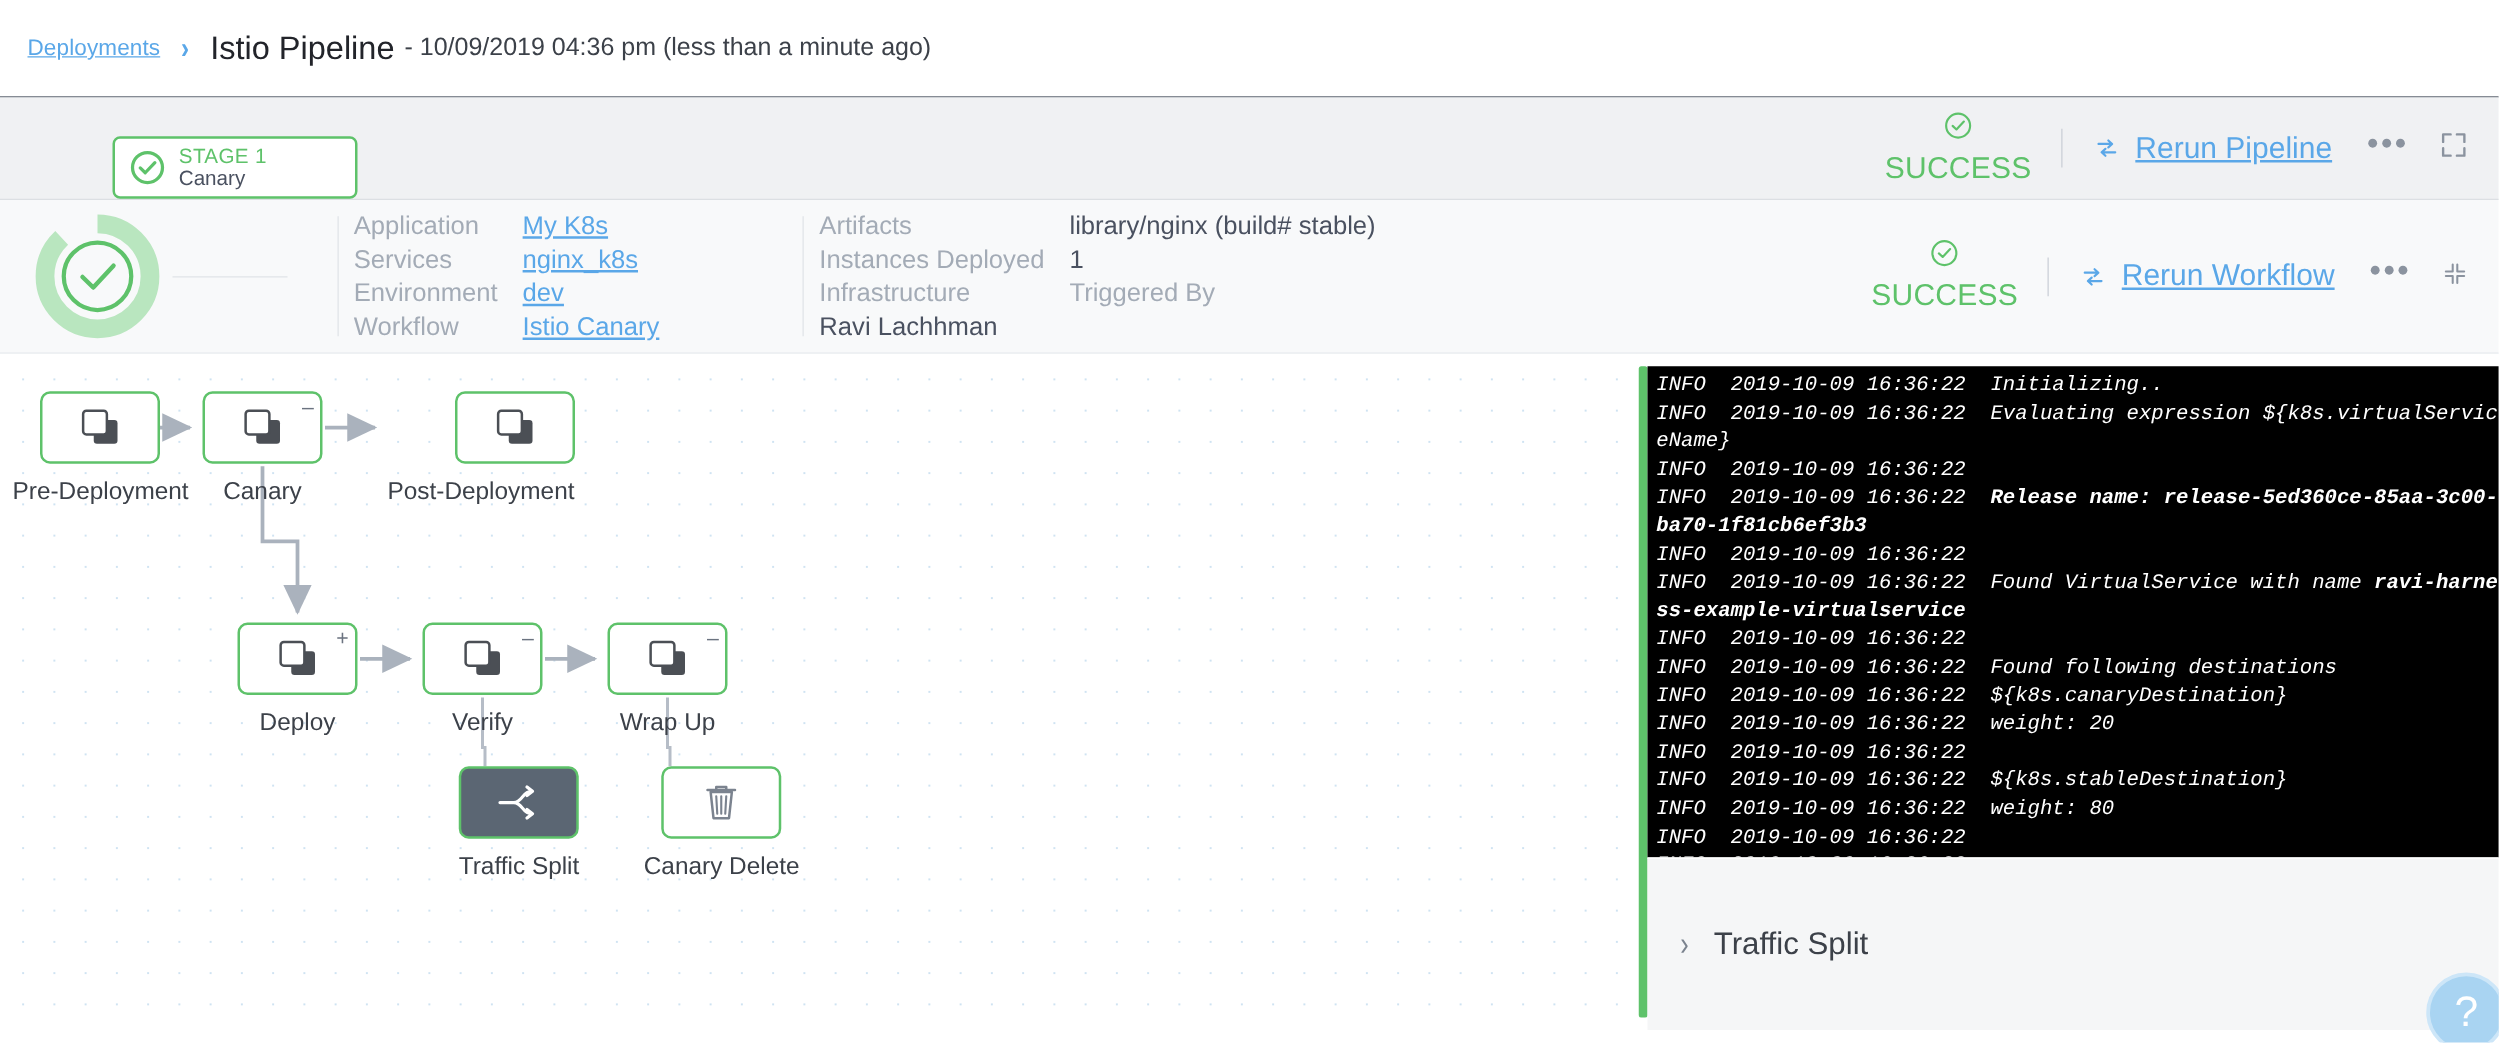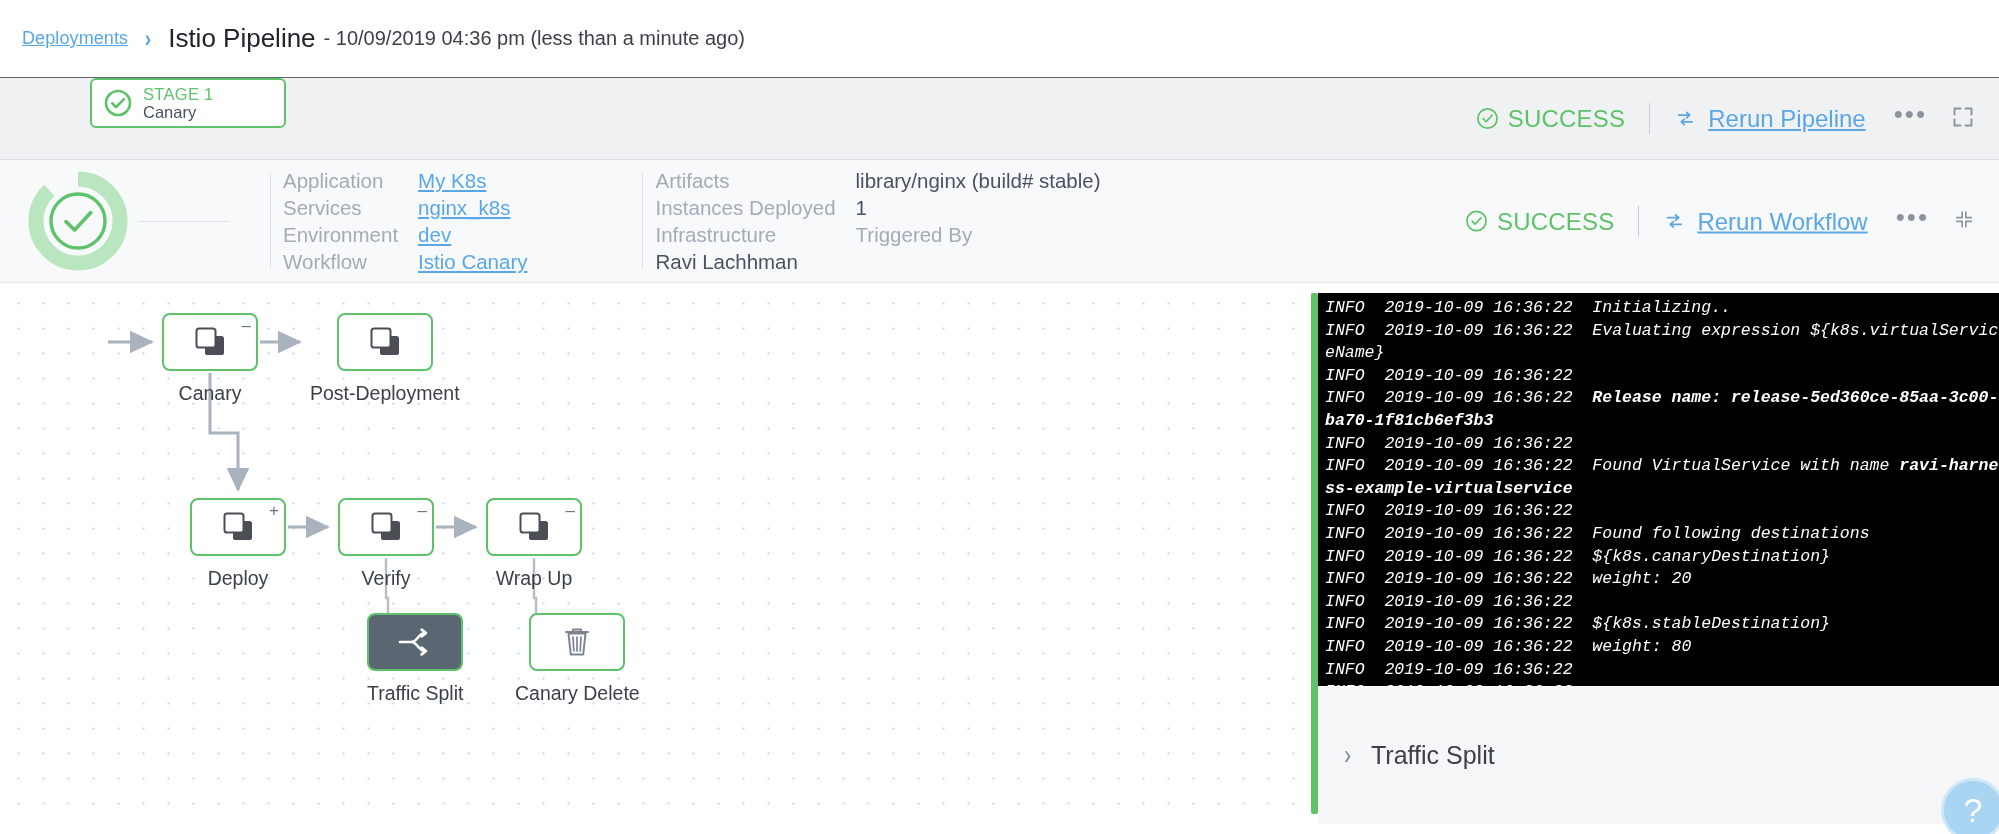--- a/index.html
+++ b/index.html
@@ -43,21 +43,21 @@
     margin-left: 8px;
     padding-bottom: 1px;
   }
 
   
   .stage-bar {
     height: 82px;
     background: #f0f1f3;
     border-bottom: 1px solid #dcdfe3;
     display: flex;
-    align-items: flex-start;
+    align-items: flex-end;
     position: relative;
   }
   .stage-card {
     margin-left: 90px;
     width: 196px;
     height: 50px;
     background: #ffffff;
     border: 2px solid #5ec26a;
     border-radius: 6px;
     display: flex;
@@ -79,20 +79,21 @@
     display: flex;
     align-items: center;
     gap: 0;
     height: 100%;
   }
   .status-success {
     display: flex; align-items: center; gap: 9px;
     color: #5ec26a;
     font-size: 24px;
     letter-spacing: .2px;
+    flex-direction: column;
   }
   .vdiv {
     width: 1px; height: 31px;
     background: #c9ced6;
     margin: 0 24px;
   }
   .rerun {
     display: flex; align-items: center; gap: 11px;
     color: #5aa7e8;
     font-size: 24px;
@@ -376,31 +377,40 @@
       <path d="M210 90 L210 150 L238 150 L238 207" fill="none" stroke="#aab2bd" stroke-width="3" marker-end="url(#ah)"></path>
 
       <line x1="288" y1="244" x2="328" y2="244" stroke="#aab2bd" stroke-width="3" marker-end="url(#ah)"></line>
       <line x1="436" y1="244" x2="476" y2="244" stroke="#aab2bd" stroke-width="3" marker-end="url(#ah)"></line>
 
       <path d="M386 275 L386 315 L388 315 L388 330" fill="none" stroke="#b6bdc7" stroke-width="2.4"></path>
 
       <path d="M534 275 L534 315 L536 315 L536 330" fill="none" stroke="#b6bdc7" stroke-width="2.4"></path>
     </svg>
 
+  <div class="node" style="left: 10px; top: 30px;">
+        <div class="nbox">
+          <svg width="44" height="40" viewBox="0 0 44 40">
+            <rect x="17" y="14" width="19" height="19" rx="2.6" fill="#4b4f55"></rect>
+            <rect x="8.5" y="6.5" width="19" height="19" rx="2.6" fill="#ffffff" stroke="#4b4f55" stroke-width="2"></rect>
+          </svg>
+        </div>
+        <div class="nlabel">Pre-Deployment</div>
+      </div>
       <div class="node" style="left: 162px; top: 30px;">
         <div class="nbox">
           <svg width="44" height="40" viewBox="0 0 44 40">
             <rect x="17" y="14" width="19" height="19" rx="2.6" fill="#4b4f55"></rect>
             <rect x="8.5" y="6.5" width="19" height="19" rx="2.6" fill="#ffffff" stroke="#4b4f55" stroke-width="2"></rect>
           </svg>
           <span class="badge">–</span>
         </div>
         <div class="nlabel">Canary</div>
       </div>
-      <div class="node" style="left: 310px; top: 30px;">
+      <div class="node" style="left: 310px; top: 30px; align-items: flex-end;">
         <div class="nbox">
           <svg width="44" height="40" viewBox="0 0 44 40">
             <rect x="17" y="14" width="19" height="19" rx="2.6" fill="#4b4f55"></rect>
             <rect x="8.5" y="6.5" width="19" height="19" rx="2.6" fill="#ffffff" stroke="#4b4f55" stroke-width="2"></rect>
           </svg>
         </div>
         <div class="nlabel">Post-Deployment</div>
       </div>
       <div class="node" style="left: 190px; top: 215px;">
         <div class="nbox">

